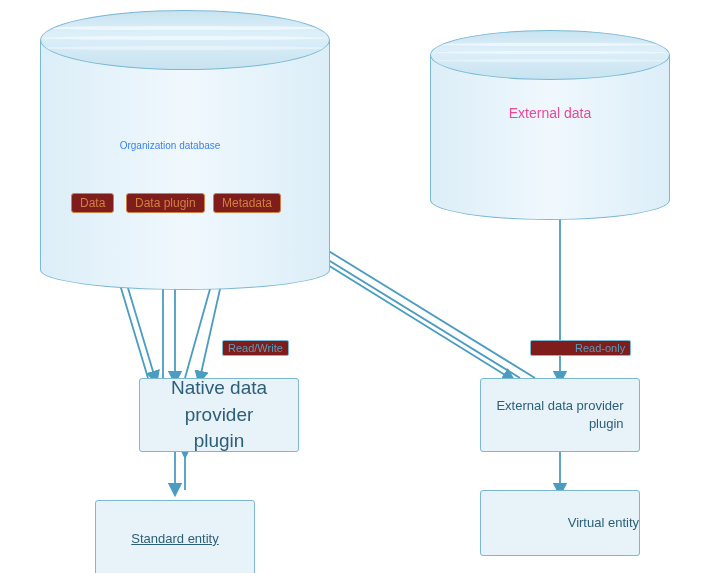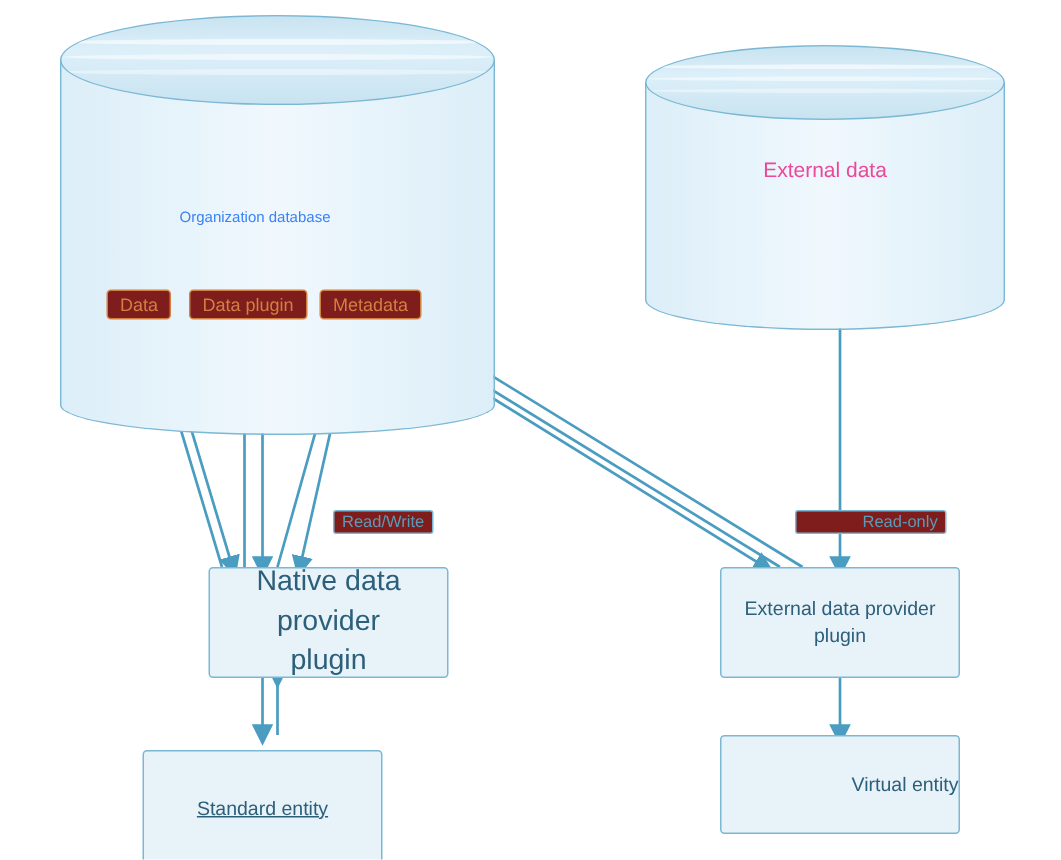--- a/index.html
+++ b/index.html
@@ -144,21 +144,21 @@
 
 <div class="arrow-label" style="left:222px;top:340px;">Read/Write</div>
 
 <div class="arrow-label" style="left:530px;top:340px;padding-left:44px;">Read-only</div>
 
 <div class="box" style="left:95px;top:378px;width:160px;height:74px;font-size:19px;margin-left:44px;">
   <span style="white-space:pre-line;">Native data provider
 plugin</span>
 </div>
 
-<div class="box" style="left:480px;top:378px;width:160px;height:74px;font-size:13px;">
+<div class="box" style="left:480px;top:378px;width:160px;height:74px;font-size:13px;text-align:right;">
   <span style="white-space:pre-line;">External data provider
 plugin</span>
 </div>
 
 <div class="box" style="left:95px;top:500px;width:160px;height:78px;font-size:13px;text-decoration:underline;">
   <span>Standard entity</span>
 </div>
 
 <div class="box" style="left:480px;top:490px;width:160px;height:66px;font-size:13px;justify-content:flex-end;">
   <span>Virtual entity</span>

